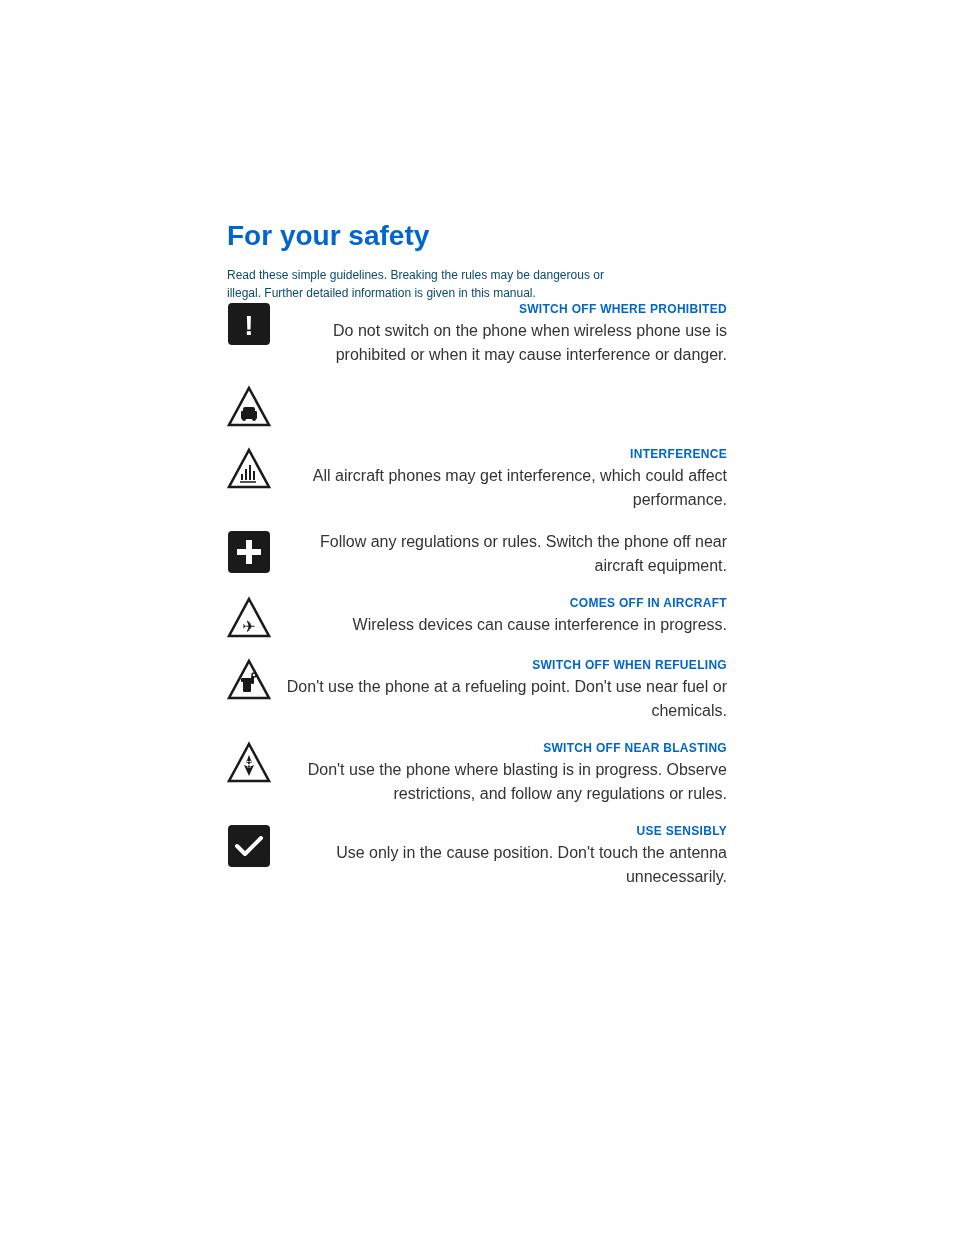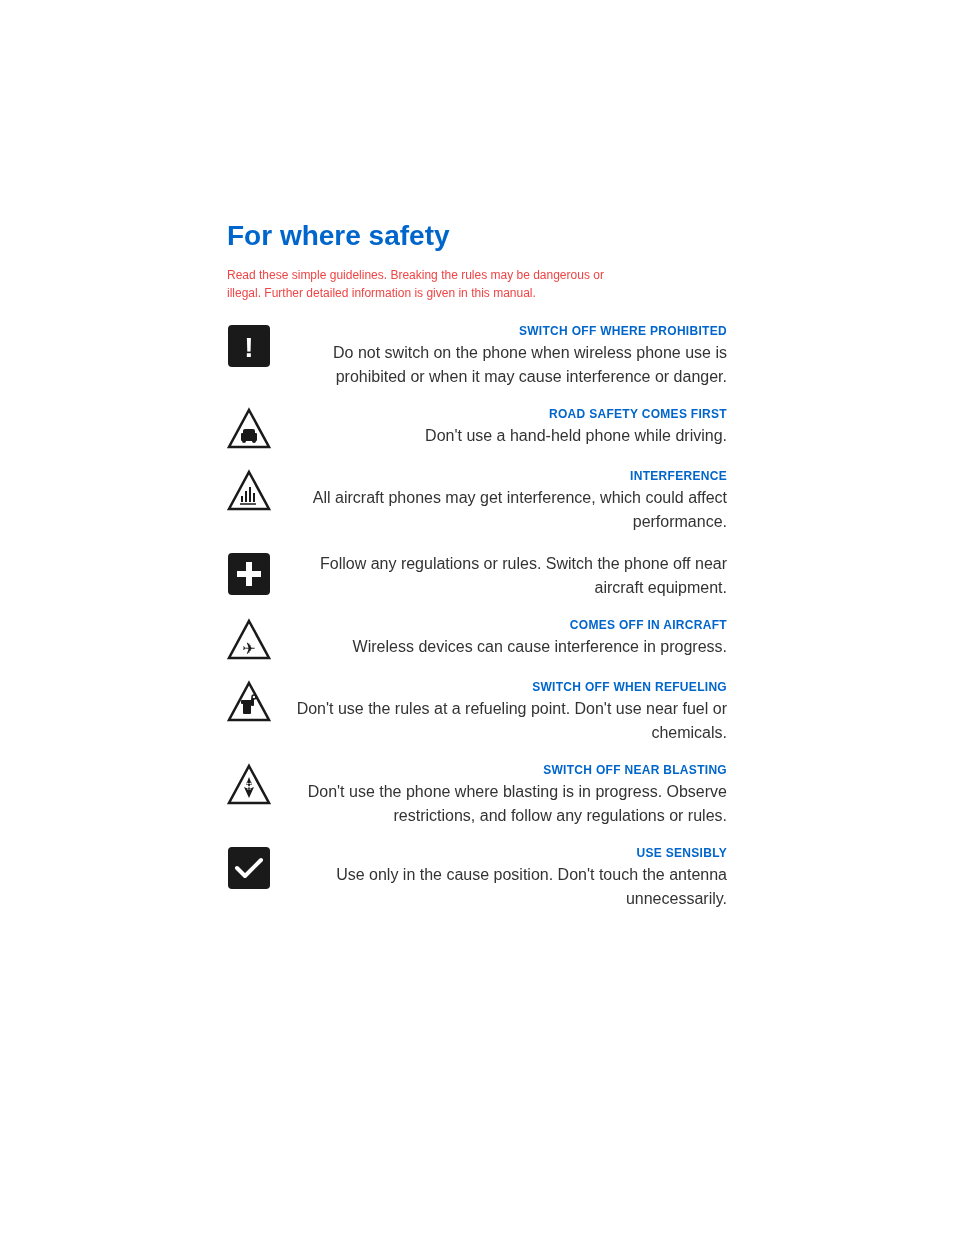--- a/index.html
+++ b/index.html
@@ -26,23 +26,22 @@
 
     .page-title {
       font-size: 28px;
       font-weight: bold;
       color: #0066cc;
       margin-bottom: 14px;
     }
 
     .intro-text {
       font-size: 12px;
-      color: #ef4444;
+      color: #0c4a6e;
       line-height: 1.5;
-      margin-bottom: 22px;
       max-width: 400px;
     }
 
     .safety-item {
       display: flex;
       align-items: flex-start;
       margin-bottom: 18px;
       gap: 14px;
     }
 
@@ -76,21 +75,21 @@
 
     
     svg {
       display: block;
     }
   </style>
 </head>
 <body>
 
 <div class="page-content">
-  <h1 class="page-title">For where safety</h1>
+  <h1 class="page-title">For your safety</h1>
   <p class="intro-text">Read these simple guidelines. Breaking the rules may be dangerous or illegal. Further detailed information is given in this manual.</p>
 
   <div id="items-container">
       <div class="safety-item">
     <div class="icon-box">
       <svg width="44" height="44" viewBox="0 0 44 44">
         <rect x="1" y="1" width="42" height="42" rx="4" ry="4" fill="#1a1a1a"></rect>
         <text x="22" y="33" text-anchor="middle" fill="white" font-size="28" font-weight="bold" font-family="Arial">!</text>
       </svg>
     </div>
@@ -101,24 +100,20 @@
   </div>
       <div class="safety-item">
     <div class="icon-box">
       <svg width="44" height="44" viewBox="0 0 44 44">
     <polygon points="22,3 42,40 2,40" fill="white" stroke="#1a1a1a" stroke-width="2.5"></polygon>
     <rect x="14" y="26" width="16" height="8" rx="1" fill="#1a1a1a"></rect>
     <rect x="16" y="22" width="12" height="6" rx="2" fill="#1a1a1a"></rect>
     <circle cx="17" cy="34" r="2" fill="#1a1a1a"></circle>
     <circle cx="27" cy="34" r="2" fill="#1a1a1a"></circle>
   </svg>
-    </div>
-    <div class="text-content">
-      <div class="item-title">ROAD SAFETY COMES FIRST</div>
-      <div class="item-desc">Don't use a hand-held phone while driving.</div>
     </div>
   </div>
       <div class="safety-item">
     <div class="icon-box">
       <svg width="44" height="44" viewBox="0 0 44 44">
         <polygon points="22,3 42,40 2,40" fill="white" stroke="#1a1a1a" stroke-width="2.5"></polygon>
         <line x1="15" y1="33" x2="15" y2="27" stroke="#1a1a1a" stroke-width="2"></line>
         <line x1="19" y1="33" x2="19" y2="22" stroke="#1a1a1a" stroke-width="2"></line>
         <line x1="23" y1="33" x2="23" y2="18" stroke="#1a1a1a" stroke-width="2"></line>
         <line x1="27" y1="33" x2="27" y2="24" stroke="#1a1a1a" stroke-width="2"></line>
@@ -159,21 +154,21 @@
       <svg width="44" height="44" viewBox="0 0 44 44">
         <polygon points="22,3 42,40 2,40" fill="white" stroke="#1a1a1a" stroke-width="2.5"></polygon>
         <rect x="16" y="22" width="8" height="12" rx="1" fill="#1a1a1a"></rect>
         <rect x="14" y="20" width="12" height="4" rx="1" fill="#1a1a1a"></rect>
         <rect x="24" y="18" width="3" height="8" rx="1" fill="#1a1a1a"></rect>
         <circle cx="27" cy="17" r="2" fill="none" stroke="#1a1a1a" stroke-width="1.5"></circle>
       </svg>
     </div>
     <div class="text-content">
       <div class="item-title">SWITCH OFF WHEN REFUELING</div>
-      <div class="item-desc">Don't use the rules at a refueling point. Don't use near fuel or chemicals.</div>
+      <div class="item-desc">Don't use the phone at a refueling point. Don't use near fuel or chemicals.</div>
     </div>
   </div>
       <div class="safety-item">
     <div class="icon-box">
       <svg width="44" height="44" viewBox="0 0 44 44">
         <polygon points="22,3 42,40 2,40" fill="white" stroke="#1a1a1a" stroke-width="2.5"></polygon>
         <polygon points="22,14 25,22 19,19 24,27 17,24 22,35 27,24 20,27 25,19 19,22" fill="#1a1a1a"></polygon>
       </svg>
     </div>
     <div class="text-content">

